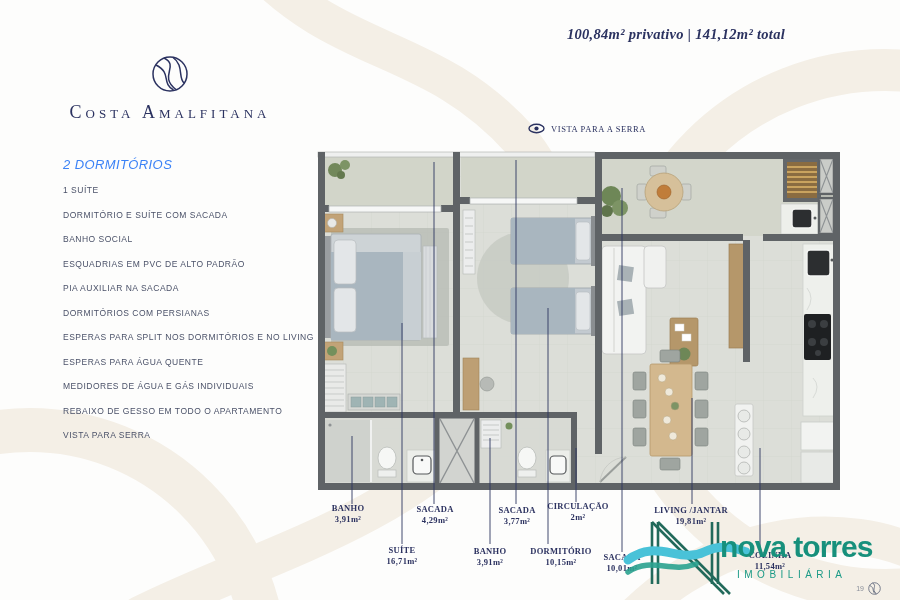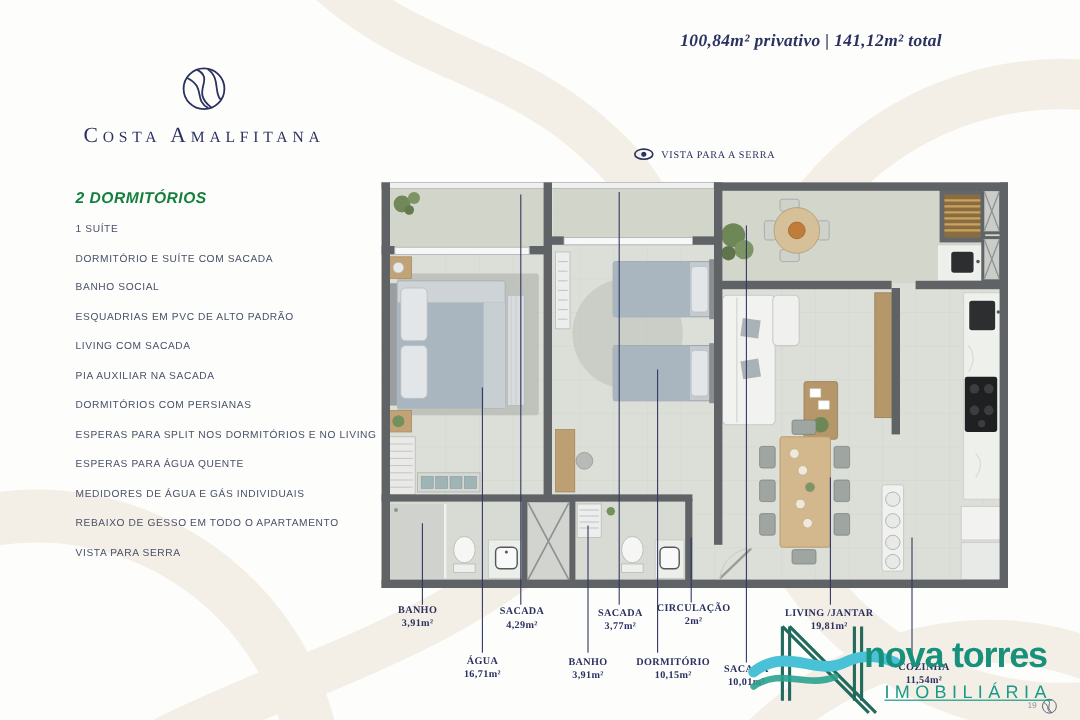--- a/index.html
+++ b/index.html
@@ -15,42 +15,42 @@
   #brand .brand-name{font-family:"Liberation Serif", serif;font-variant:small-caps;
       font-size:18px;letter-spacing:4px;color:#2b3260;white-space:nowrap;}
   
   #header{right:14px;top:22px;width:420px;text-align:right;z-index:2;color:#2b3260;}
   #header .title{font-family:"DejaVu Serif", serif;font-style:italic;font-size:31px;
       letter-spacing:1px;line-height:1.1;}
   #header .subtitle{font-family:"Liberation Serif", serif;font-style:italic;font-weight:bold;
       font-size:14.5px;margin-top:4px;letter-spacing:0.3px;text-align:center;}
   
   #features{left:63px;top:157px;width:270px;z-index:2;}
-  #features .heading{font-size:13px;font-weight:bold;font-style:italic;color:#15803d;
+  #features .heading{font-size:13px;font-weight:normal;font-style:italic;color:#3b82f6;
       letter-spacing:0.4px;margin:0 0 6px 0;}
   #features ul{list-style:none;margin:0;padding:0;}
   #features li{font-size:8.5px;color:#4a5168;letter-spacing:0.5px;line-height:24.5px;
       white-space:nowrap;}
   
   #view-note{left:528px;top:123px;z-index:2;display:flex;align-items:center;gap:6px;}
   #view-note .vn-label{font-family:"Liberation Serif", serif;font-size:8.5px;color:#2b3260;
       letter-spacing:0.6px;}
   
   #plan{left:315px;top:148px;z-index:1;}
   
   .room-label{position:absolute;transform:translateX(-50%);text-align:center;z-index:2;
       font-family:"Liberation Serif", serif;font-size:8.5px;color:#2c3260;line-height:1.3;
       letter-spacing:0.3px;white-space:nowrap;}
   .room-label span{display:block;font-weight:bold;}
   
   #agency{left:620px;top:512px;width:280px;height:84px;z-index:3;}
   #agency .agency-name{position:absolute;left:100px;top:18px;font-size:30px;font-weight:bold;
       color:#17907c;letter-spacing:-1px;white-space:nowrap;}
-  #agency .agency-sub{position:absolute;left:117px;top:57px;font-size:15px;color:#1a9a86;
-      letter-spacing:4.5px;white-space:nowrap;text-decoration:underline;}
+  #agency .agency-sub{position:absolute;left:117px;top:57px;font-size:10px;color:#1a9a86;
+      letter-spacing:4.5px;white-space:nowrap;}
   
   #page-footer{right:18px;bottom:4px;z-index:2;display:flex;align-items:center;gap:3px;}
   #page-footer .pagenum{font-size:7px;color:#8a8f9a;}
 </style>
 </head>
 <body>
 
 <div id="stage">
 
   <svg id="watermark" width="900" height="600" viewBox="0 0 900 600">
@@ -78,21 +78,20 @@
     <div class="subtitle">100,84m² privativo  |  141,12m² total</div>
   </div>
 
   <div id="features" class="abs">
     <h2 class="heading">2 DORMITÓRIOS</h2>
     <ul>
       <li>1 SUÍTE</li>
       <li>DORMITÓRIO E SUÍTE COM SACADA</li>
       <li>BANHO SOCIAL</li>
       <li>ESQUADRIAS EM PVC DE ALTO PADRÃO</li>
-      <li>LIVING COM SACADA</li>
       <li>PIA AUXILIAR NA SACADA</li>
       <li>DORMITÓRIOS COM PERSIANAS</li>
       <li>ESPERAS PARA SPLIT NOS DORMITÓRIOS E NO LIVING</li>
       <li>ESPERAS PARA ÁGUA QUENTE</li>
       <li>MEDIDORES DE ÁGUA E GÁS INDIVIDUAIS</li>
       <li>REBAIXO DE GESSO EM TODO O APARTAMENTO</li>
       <li>VISTA PARA SERRA</li>
     </ul>
   </div>
 
@@ -339,21 +338,21 @@
   </div>
   <div class="room-label" style="left:578px;top:501px;">
     <span>CIRCULAÇÃO</span>
       <span>2m²</span>
   </div>
   <div class="room-label" style="left:691px;top:505px;">
     <span>LIVING /JANTAR</span>
       <span>19,81m²</span>
   </div>
   <div class="room-label" style="left:402px;top:545px;">
-    <span>ÁGUA</span>
+    <span>SUÍTE</span>
       <span>16,71m²</span>
   </div>
   <div class="room-label" style="left:490px;top:546px;">
     <span>BANHO</span>
       <span>3,91m²</span>
   </div>
   <div class="room-label" style="left:561px;top:546px;">
     <span>DORMITÓRIO</span>
       <span>10,15m²</span>
   </div>

